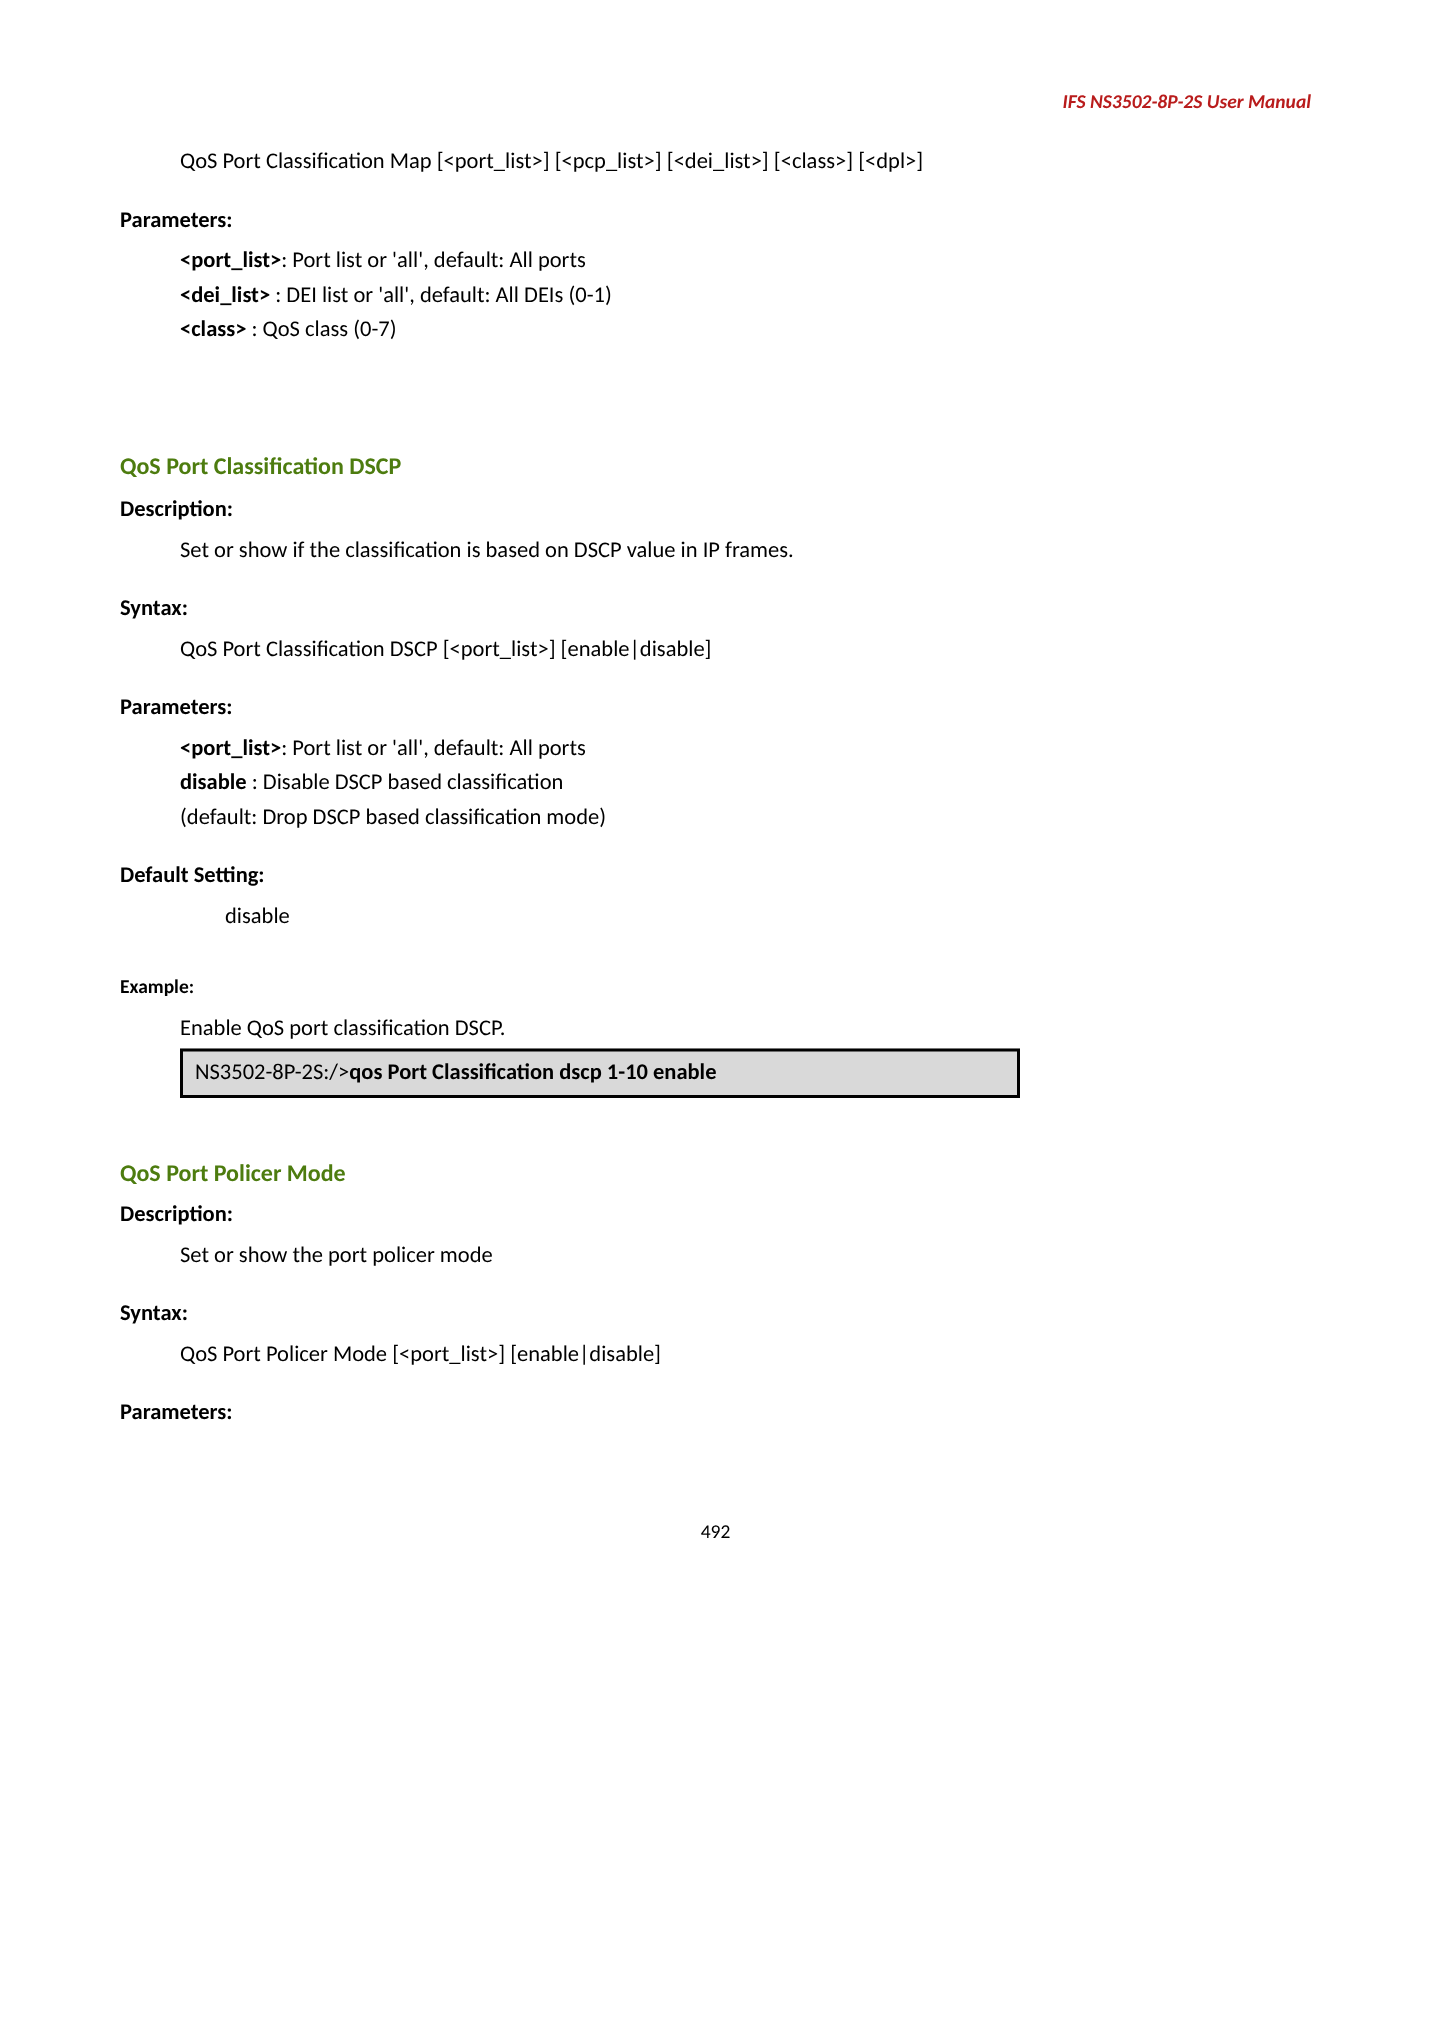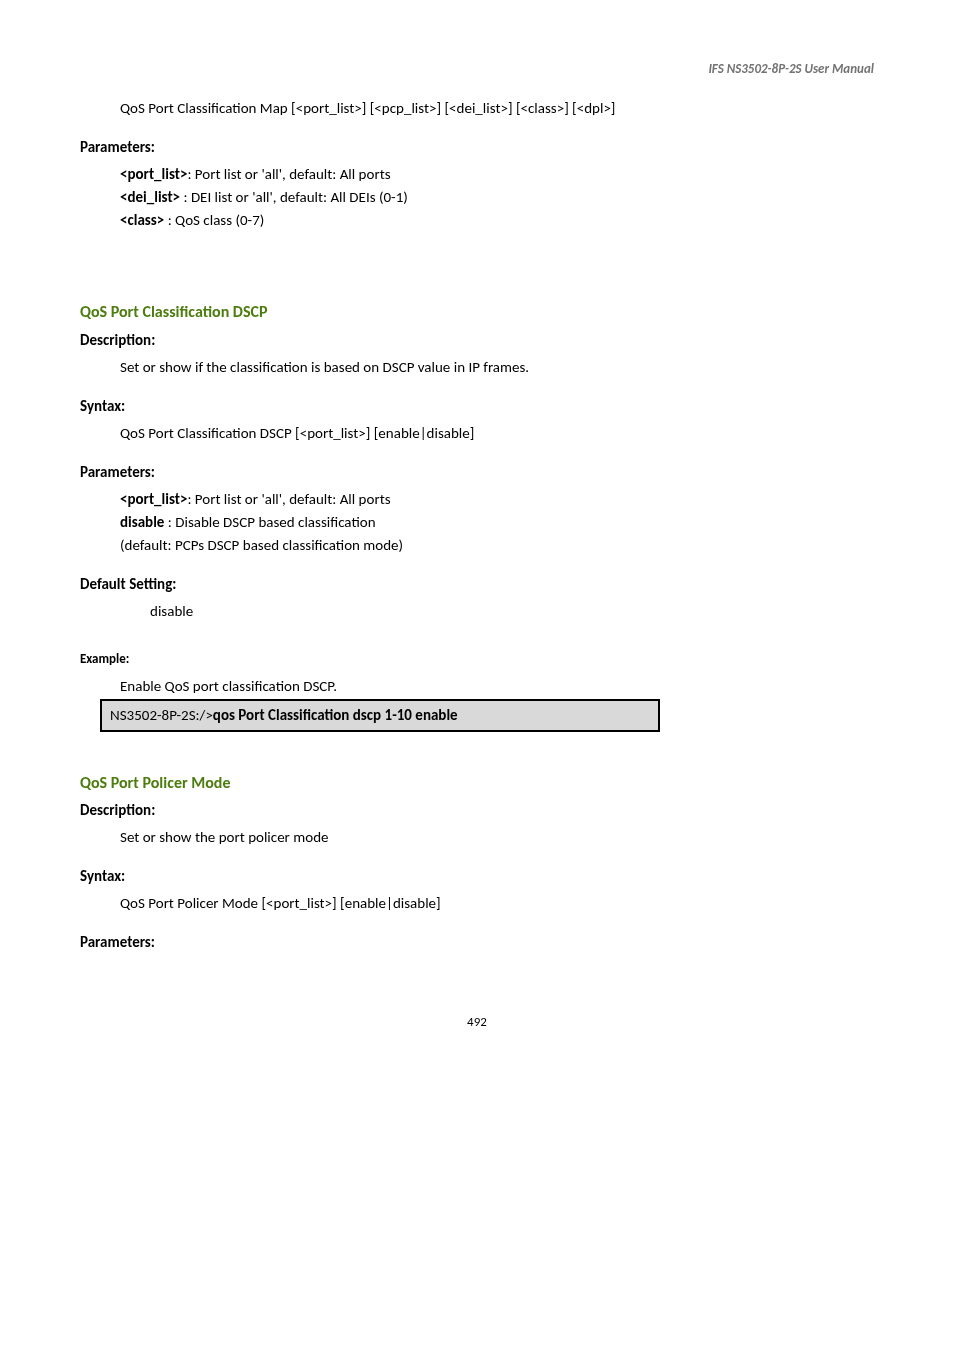--- a/index.html
+++ b/index.html
@@ -8,21 +8,21 @@
     line-height: 1.4;
     color: #000;
     background: #fff;
     margin: 0;
     padding: 60px 80px 40px 80px;
     max-width: 954px;
     box-sizing: border-box;
   }
   .header-right {
     text-align: right;
-    color: #737373;
+    color: #b91c1c;
     font-weight: bold;
     font-style: italic;
     font-size: 13px;
     margin-bottom: 20px;
   }
   .indent {
     margin-left: 40px;
   }
   .section-label {
     font-weight: bold;
@@ -43,21 +43,21 @@
   .param-key {
     font-weight: bold;
   }
   .example-label {
     font-weight: bold;
     font-size: 13px;
     margin-top: 28px;
     margin-bottom: 8px;
   }
   .code-box {
-    margin-left: 20px;
+    margin-left: 40px;
     border: 2.5px double #000;
     background: #d9d9d9;
     padding: 4px 8px;
     width: 560px;
     box-sizing: border-box;
   }
   .page-num {
     text-align: center;
     font-size: 13px;
     margin-top: 60px;
@@ -86,21 +86,21 @@
 <p class="section-label" style="margin-top:4px;">Description:</p>
 <p class="indent">Set or show if the classification is based on DSCP value in IP frames.</p>
 
 <p class="section-label">Syntax:</p>
 <p class="indent">QoS Port Classification DSCP [&lt;port_list&gt;] [enable|disable]</p>
 
 <p class="section-label">Parameters:</p>
 <div>
   <p class="param-row"><span class="param-key">&lt;port_list&gt;</span><span>: </span><span>Port list or 'all', default: All ports</span></p>
   <p class="param-row"><span class="param-key">disable</span><span>       : </span><span>Disable DSCP based classification</span></p>
-  <p class="param-row">(default: PCPs DSCP based classification mode)</p>
+  <p class="param-row">(default: Drop DSCP based classification mode)</p>
 </div>
 
 <p class="section-label">Default Setting:</p>
 <p class="default-inner">disable</p>
 
 <p class="example-label">Example:</p>
 <p class="indent">Enable QoS port classification DSCP.</p>
 <div class="code-box">
   <span>NS3502-8P-2S:/&gt;</span><span style="font-weight:bold">qos Port Classification dscp 1-10 enable</span>
 </div>

